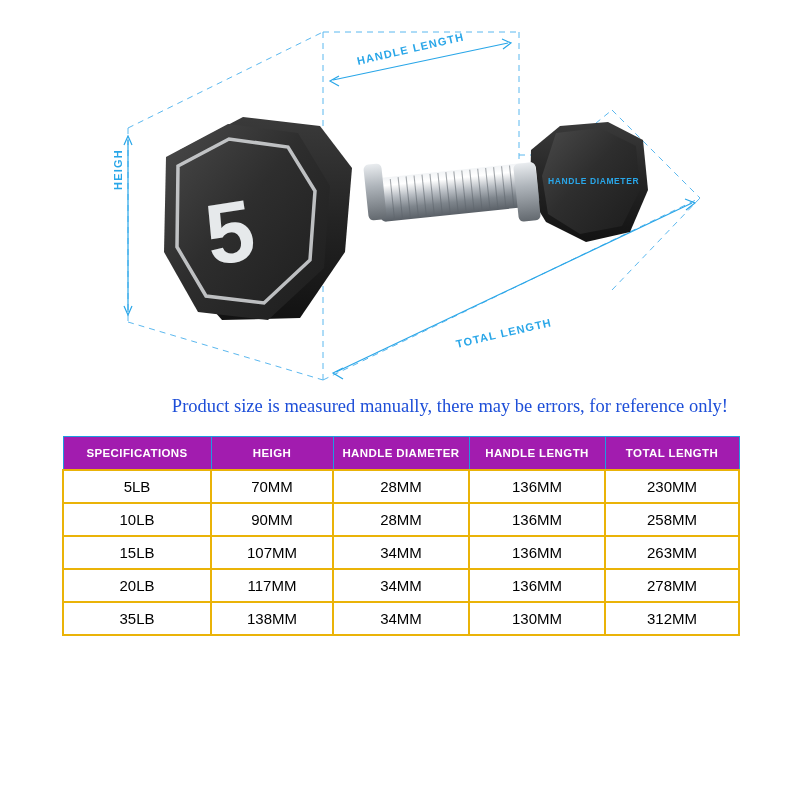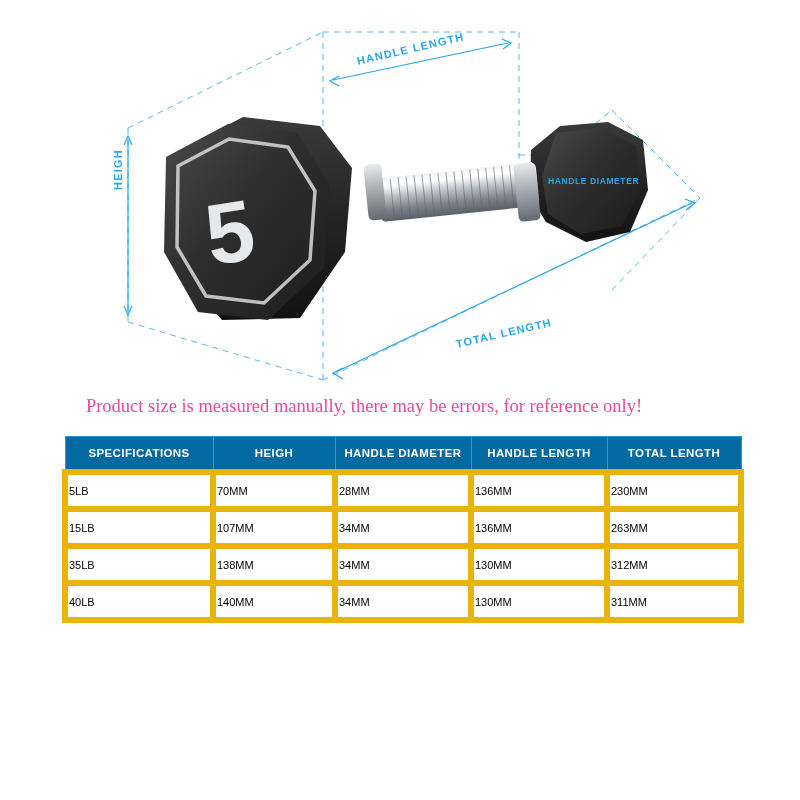--- a/index.html
+++ b/index.html
@@ -69,52 +69,52 @@
     transform: rotate(-90deg);
     transform-origin: left top;
   }
 
   
   #warning {
     position: absolute;
     left: 0;
     top: 396px;
     width: 728px;
-    text-align: center;
-    color: #ec4899;
+    text-align: right;
+    color: #1d4ed8;
     font-size: 18.5px;
     font-family: "Liberation Serif", serif;
     white-space: nowrap;
   }
 
   
   #spec-table {
     position: absolute;
     left: 62px;
     top: 436px;
     width: 676px;
     border-collapse: collapse;
     table-layout: fixed;
   }
   #spec-table th {
-    background: #0369a1;
+    background: #a21caf;
     color: #ffffff;
     font-size: 11.5px;
     font-weight: 700;
     letter-spacing: 0.4px;
     height: 30px;
     border: 1px solid #1e9be0;
     text-align: center;
     font-family: "Liberation Sans", sans-serif;
   }
   #spec-table td {
-    border: 6px solid #eab308;
+    border: 2px solid #eab308;
     height: 29px;
-    text-align: left;
-    font-size: 11px;
+    text-align: center;
+    font-size: 15px;
     color: #000000;
     font-family: "Liberation Sans", sans-serif;
   }
   .col-spec  { width: 148px; }
   .col-heigh { width: 122px; }
   .col-hd    { width: 136px; }
   .col-hl    { width: 136px; }
   .col-tl    { width: 134px; }
 </style>
 </head>
@@ -259,36 +259,43 @@
     </thead>
     <tbody id="spec-body">
         <tr>
           <td>5LB</td>
           <td>70MM</td>
           <td>28MM</td>
           <td>136MM</td>
           <td>230MM</td>
         </tr>
         <tr>
+          <td>10LB</td>
+          <td>90MM</td>
+          <td>28MM</td>
+          <td>136MM</td>
+          <td>258MM</td>
+        </tr>
+        <tr>
           <td>15LB</td>
           <td>107MM</td>
           <td>34MM</td>
           <td>136MM</td>
           <td>263MM</td>
         </tr>
         <tr>
+          <td>20LB</td>
+          <td>117MM</td>
+          <td>34MM</td>
+          <td>136MM</td>
+          <td>278MM</td>
+        </tr>
+        <tr>
           <td>35LB</td>
           <td>138MM</td>
           <td>34MM</td>
           <td>130MM</td>
           <td>312MM</td>
         </tr>
-        <tr>
-          <td>40LB</td>
-          <td>140MM</td>
-          <td>34MM</td>
-          <td>130MM</td>
-          <td>311MM</td>
-        </tr>
       </tbody>
   </table>
 
 </div>
 
 </body></html>

